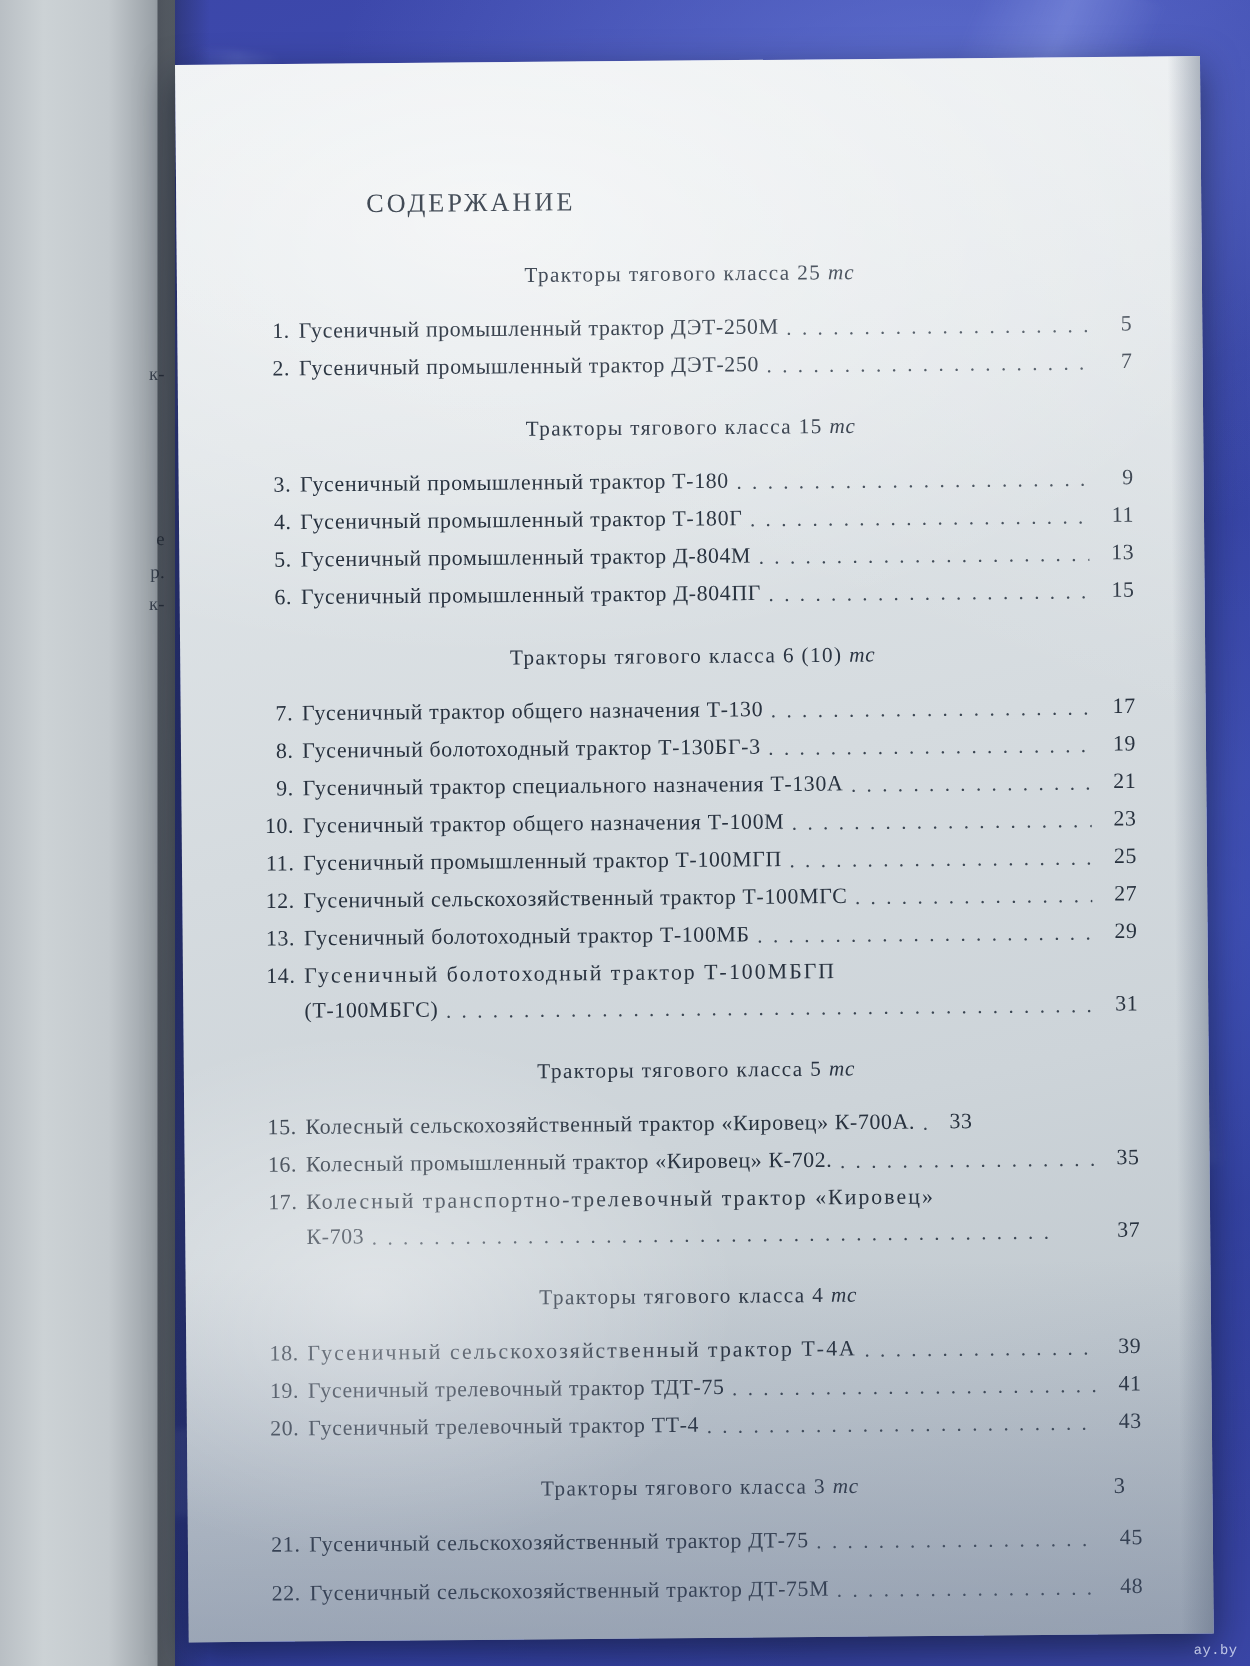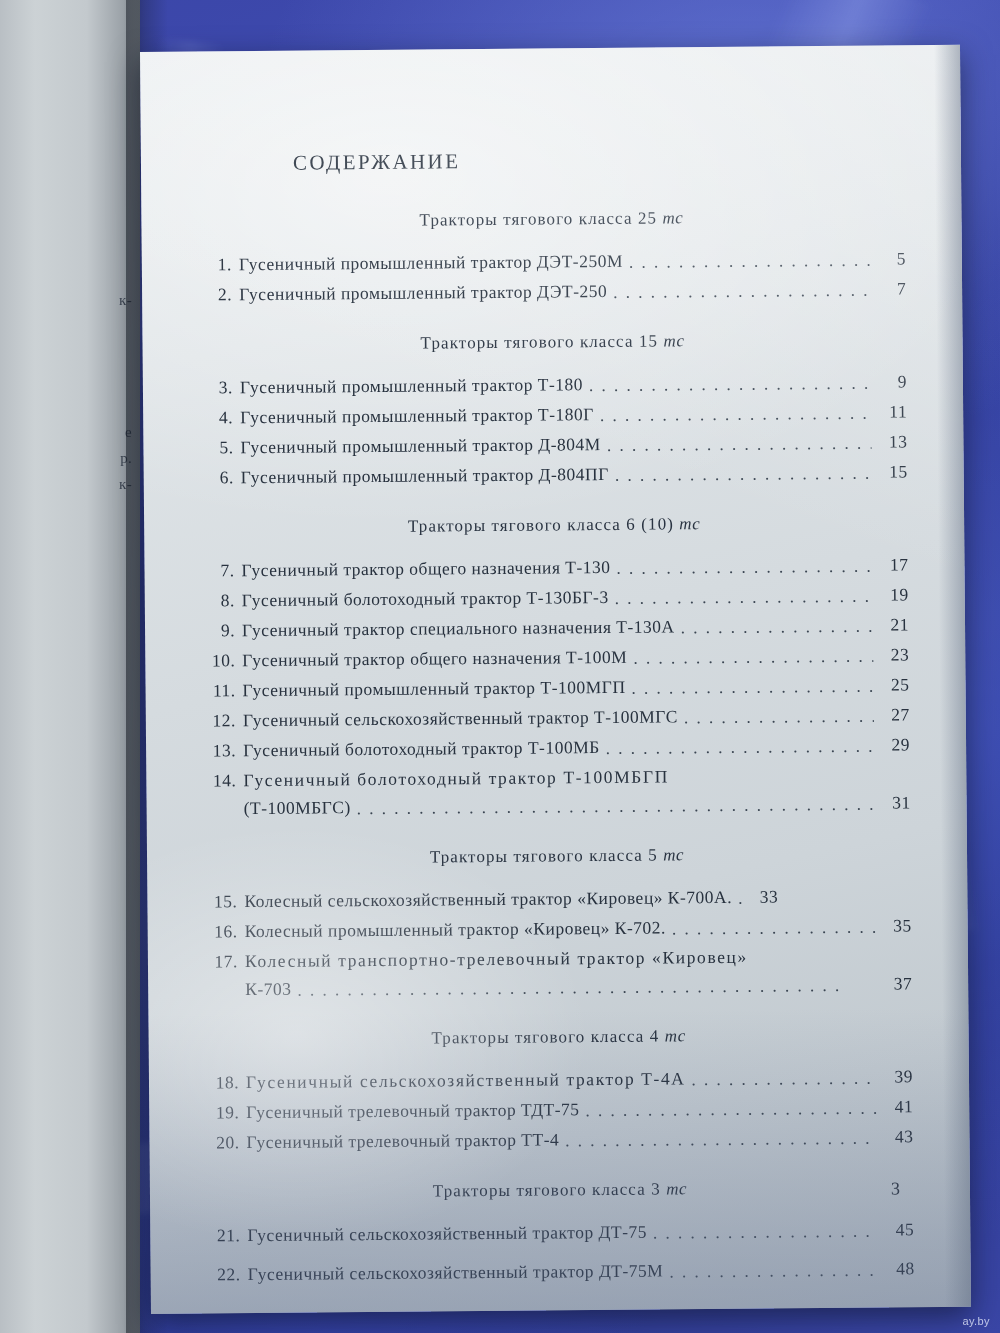--- a/index.html
+++ b/index.html
@@ -181,21 +181,21 @@
     right: 70px;
     bottom: 108px;
     font-size: 18px;
     color: #2b3542;
   }
 
   .watermark {
     position: absolute;
     right: 10px;
     bottom: 6px;
-    font-family: Liberation Sans, sans-serif;
+    font-family: Liberation Mono, monospace;
     font-size: 11px;
     color: rgba(235,240,255,0.75);
     letter-spacing: 0.4px;
   }
 </style>
 </head>
 <body>
 
 <div class="photo">
 

